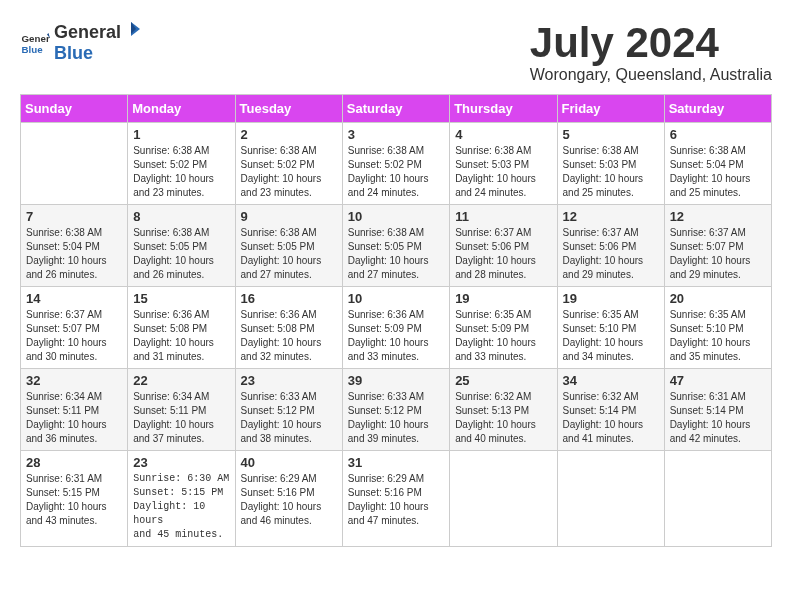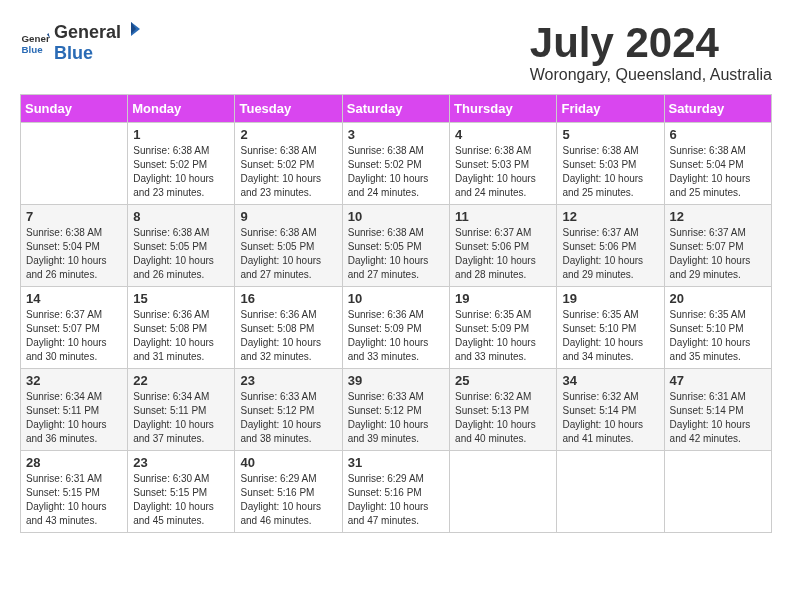--- a/index.html
+++ b/index.html
@@ -333,21 +333,21 @@
       <tr>
         <td>
           <span class="day-number">28</span>
           <div class="day-info" style="white-space: pre-line;">Sunrise: 6:31 AM
 Sunset: 5:15 PM
 Daylight: 10 hours
 and 43 minutes.</div>
         </td>
         <td>
           <span class="day-number">23</span>
-          <div class="day-info" style="white-space: pre-line;">Sunrise: 6:30 AM
+          <div class="day-info" style="white-space: pre-line; font-family: Liberation Mono, monospace;">Sunrise: 6:30 AM
 Sunset: 5:15 PM
 Daylight: 10 hours
 and 45 minutes.</div>
         </td>
         <td>
           <span class="day-number">40</span>
           <div class="day-info" style="white-space: pre-line;">Sunrise: 6:29 AM
 Sunset: 5:16 PM
 Daylight: 10 hours
 and 46 minutes.</div>

